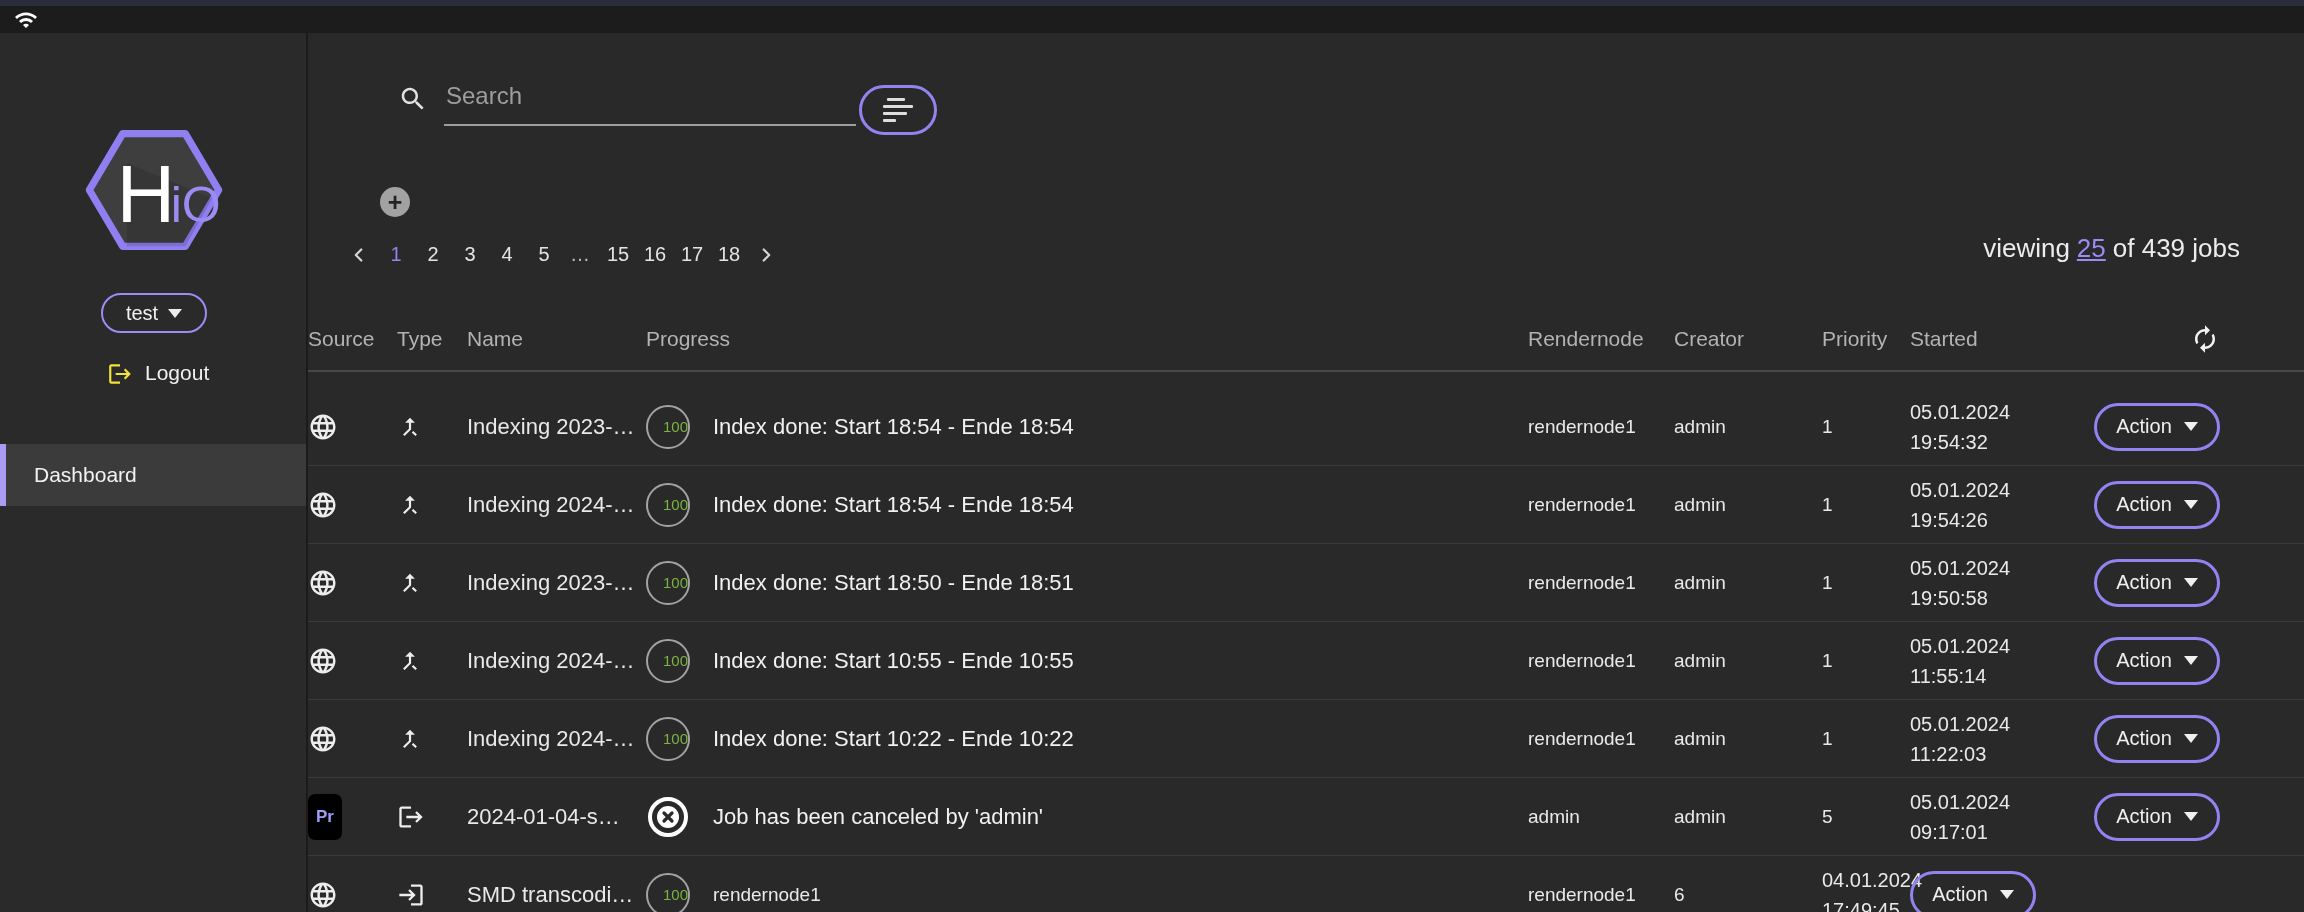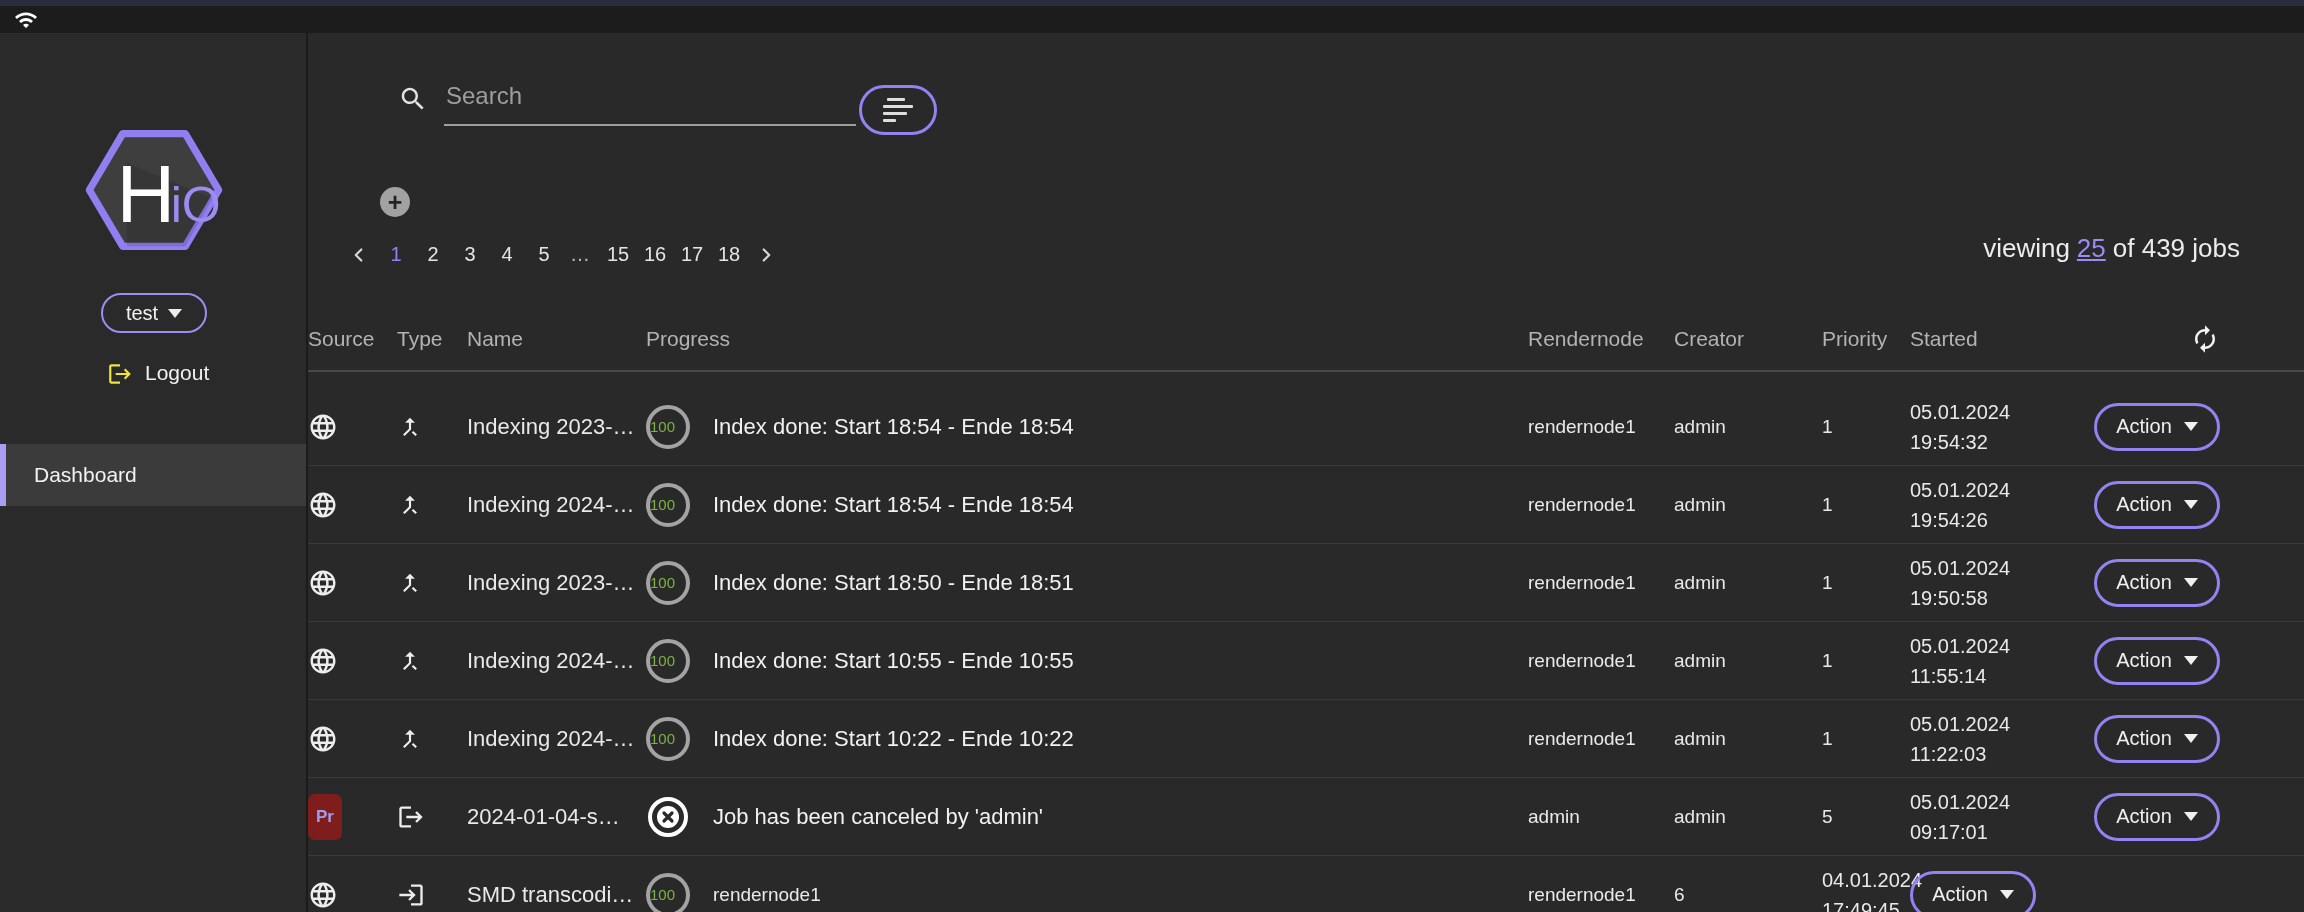--- a/index.html
+++ b/index.html
@@ -58,24 +58,24 @@
   .thead .hcell { white-space:nowrap; overflow:visible; }
   .thead .refresh { justify-self:end; margin-right:24px; color:#f2f2f2; display:flex; cursor:pointer; }
   .head-divider { height:2px; background:#484848; margin-top:10px; }
   .rows-spacer { height:16px; }
   .job-row { height:78px; border-bottom:1px solid #3a3a3a; }
   .cell-icon { display:flex; align-items:center; color:#ededed; }
   .name-cell { font-size:22px; color:#e9e9e9; white-space:nowrap; overflow:hidden; padding-right:10px; }
   .status-cell { font-size:22px; color:#f1f1f1; white-space:nowrap; overflow:hidden; }
   .txt-cell { font-size:19px; color:#e9e9e9; white-space:nowrap; overflow:hidden; padding-right:8px; }
   .started-cell { font-size:20px; line-height:30px; color:#e9e9e9; }
-  .ring { width:44px; height:44px; border:4px solid #a3a3a3; border-radius:50%;
-          display:flex; align-items:center; justify-content:flex-start; }
+  .ring { width:44px; height:44px; border:2px solid #a3a3a3; border-radius:50%;
+          display:flex; align-items:center; justify-content:flex-end; }
   .ring span { color:#7cb342; font-size:15px; }
-  .pr-badge { width:34px; height:46px; border-radius:7px; background:#7f1d1d; color:#9d9df6;
+  .pr-badge { width:34px; height:46px; border-radius:7px; background:#000000; color:#9d9df6;
               font-weight:bold; font-size:17px; display:flex; align-items:center; justify-content:center; }
   .action-btn { width:126px; height:48px; border-radius:24px; border:3px solid #9184f0;
                 background:transparent; color:#f0f0f0; font-size:20px; font-family:inherit;
                 display:flex; align-items:center; justify-content:center; gap:12px; cursor:pointer; }
   .action-btn .caret { border-top-color:#f0f0f0; border-left-width:7px; border-right-width:7px; }
   svg { display:block; }
 </style>
 </head>
 <body>
 

